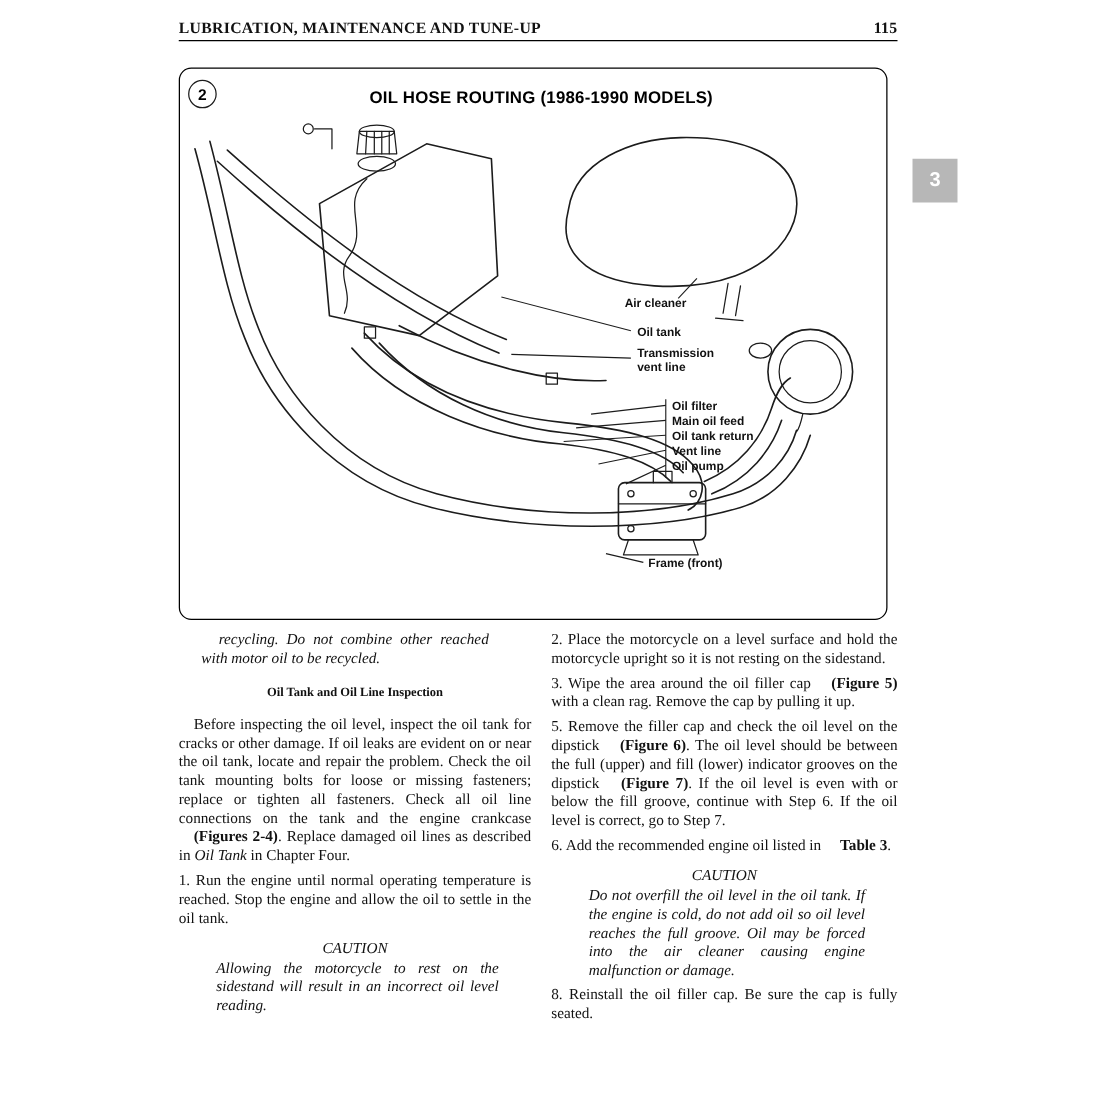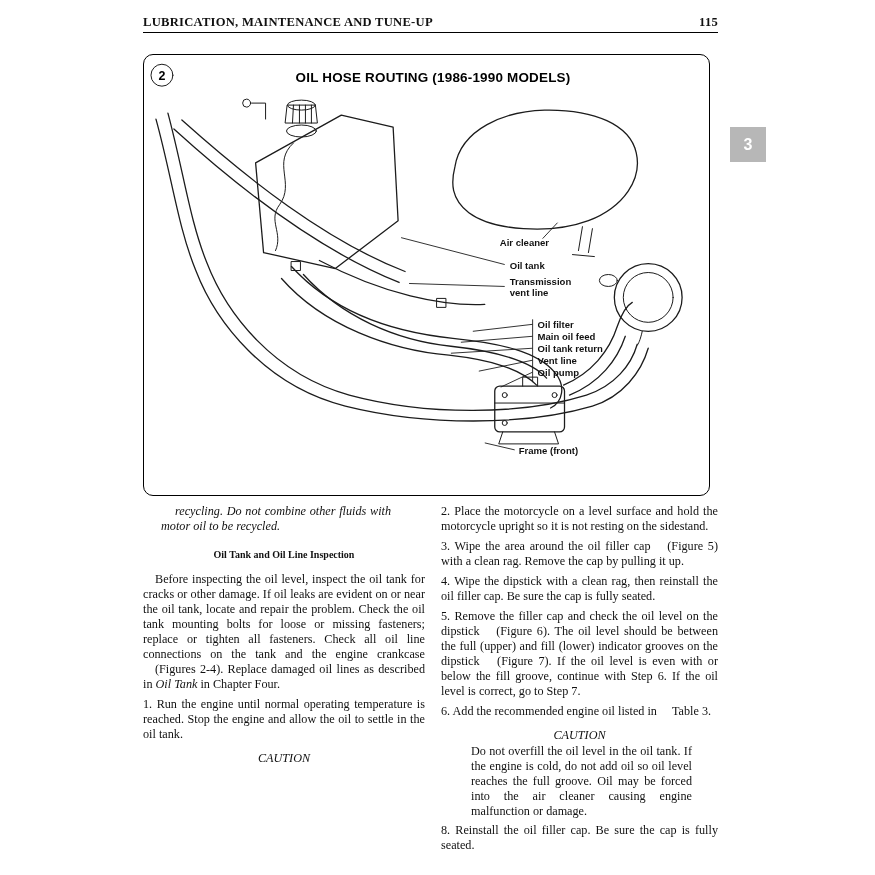--- a/index.html
+++ b/index.html
@@ -58,24 +58,24 @@
   }
   .carryover{
     font-style:italic;margin:0 34px 4px 18px !important;text-indent:14px;
   }
   .indent-first{text-indent:12px;}
   .caution{margin-top:9px;}
   .caution-label{
     font-style:italic;text-align:center;margin:0 30px 1px 30px;font-size:12.2px;
   }
   .caution-text{
-    margin:0 26px 4px 30px !important;
+    font-style:italic;margin:0 26px 4px 30px !important;
   }
   .step{margin-bottom:5px;}
-  b{font-weight:normal;padding-left:12px;}
+  b{font-weight:bold;padding-left:12px;}
   i{font-style:italic;}
 </style>
 </head>
 <body>
 
 <div class="page">
 
   <div class="header">
     <span>LUBRICATION, MAINTENANCE AND TUNE-UP</span>
     <span>115</span>
@@ -166,40 +166,40 @@
         <text class="fig-label" x="395" y="310">Vent line</text>
         <text class="fig-label" x="395" y="322">Oil pump</text>
         <text class="fig-label" x="376" y="400">Frame (front)</text>
       </g>
     </svg>
   </div>
 
   <div class="columns">
 
     <div class="col col-left">
-      <p class="carryover">recycling. Do not combine other fluids with motor oil to be recycled.</p>
+      <p class="carryover">recycling. Do not combine other reached with motor oil to be recycled.</p>
 
       <h3>Oil Tank and Oil Line Inspection</h3>
 
       <p class="indent-first"><span>Before inspecting the oil level, inspect the oil tank for cracks or other damage. If oil leaks are evident on or near the oil tank, locate and repair the problem. Check the oil tank mounting bolts for loose or missing fasteners; replace or tighten all fasteners. Check all oil line connections on the tank and the engine crankcase </span><b>(Figures 2-4)</b><span>. Replace damaged oil lines as described in </span><i>Oil Tank</i><span> in Chapter Four.</span></p>
 
 
       <p class="step">1. Run the engine until normal operating temperature is reached. Stop the engine and allow the oil to settle in the oil tank.</p>
 
       <div class="caution">
         <div class="caution-label">CAUTION</div>
+        <p class="caution-text">Allowing the motorcycle to rest on the sidestand will result in an incorrect oil level reading.</p>
       </div>
     </div>
 
     <div class="col col-right">
       <p class="step">2. Place the motorcycle on a level surface and hold the motorcycle upright so it is not resting on the sidestand.</p>
 
       <p class="step"><span>3. Wipe the area around the oil filler cap </span><b>(Figure 5)</b><span> with a clean rag. Remove the cap by pulling it up.</span></p>
 
-      <p class="step">4. Wipe the dipstick with a clean rag, then reinstall the oil filler cap. Be sure the cap is fully seated.</p>
 
       <p class="step"><span>5. Remove the filler cap and check the oil level on the dipstick </span><b>(Figure 6)</b><span>. The oil level should be between the full (upper) and fill (lower) indicator grooves on the dipstick </span><b>(Figure 7)</b><span>. If the oil level is even with or below the fill groove, continue with Step 6. If the oil level is correct, go to Step 7.</span></p>
 
       <p class="step"><span>6. Add the recommended engine oil listed in </span><b>Table 3</b><span>.</span></p>
 
       <div class="caution">
         <div class="caution-label">CAUTION</div>
         <p class="caution-text">Do not overfill the oil level in the oil tank. If the engine is cold, do not add oil so oil level reaches the full groove. Oil may be forced into the air cleaner causing engine malfunction or damage.</p>
       </div>
 

